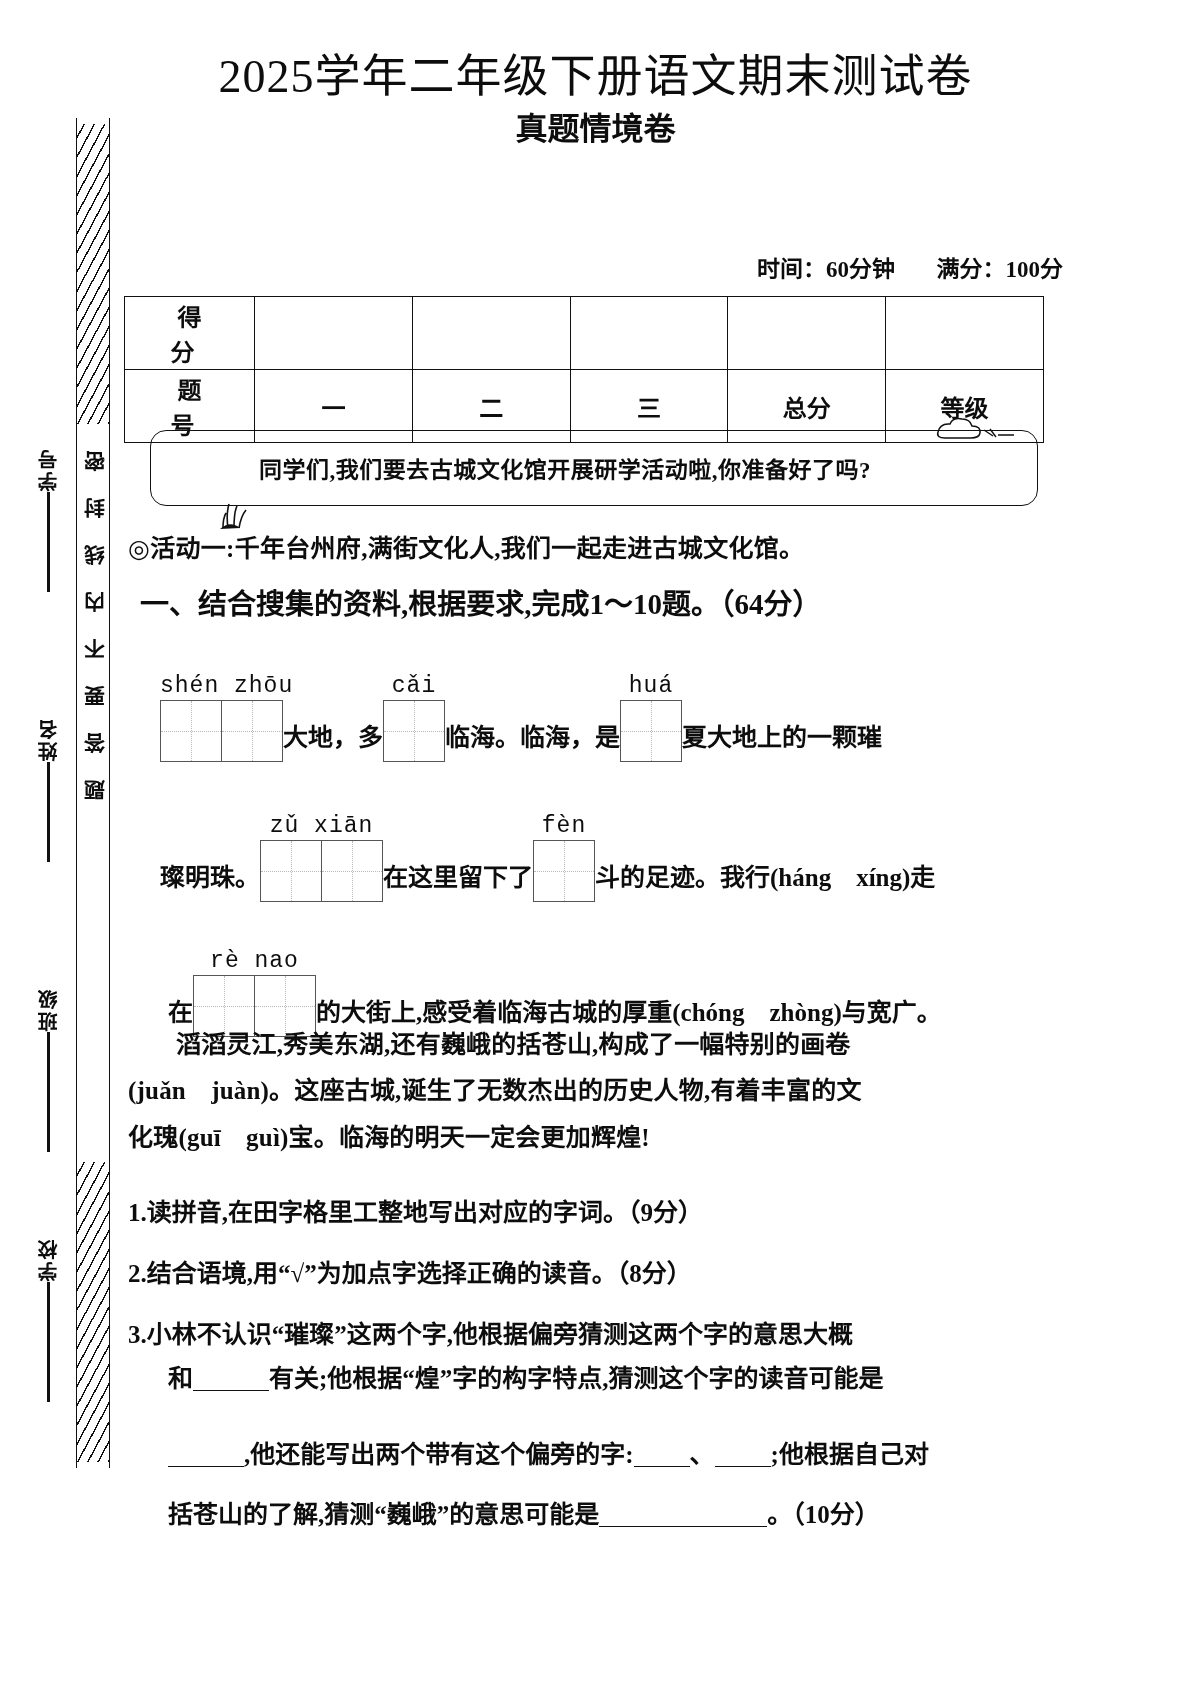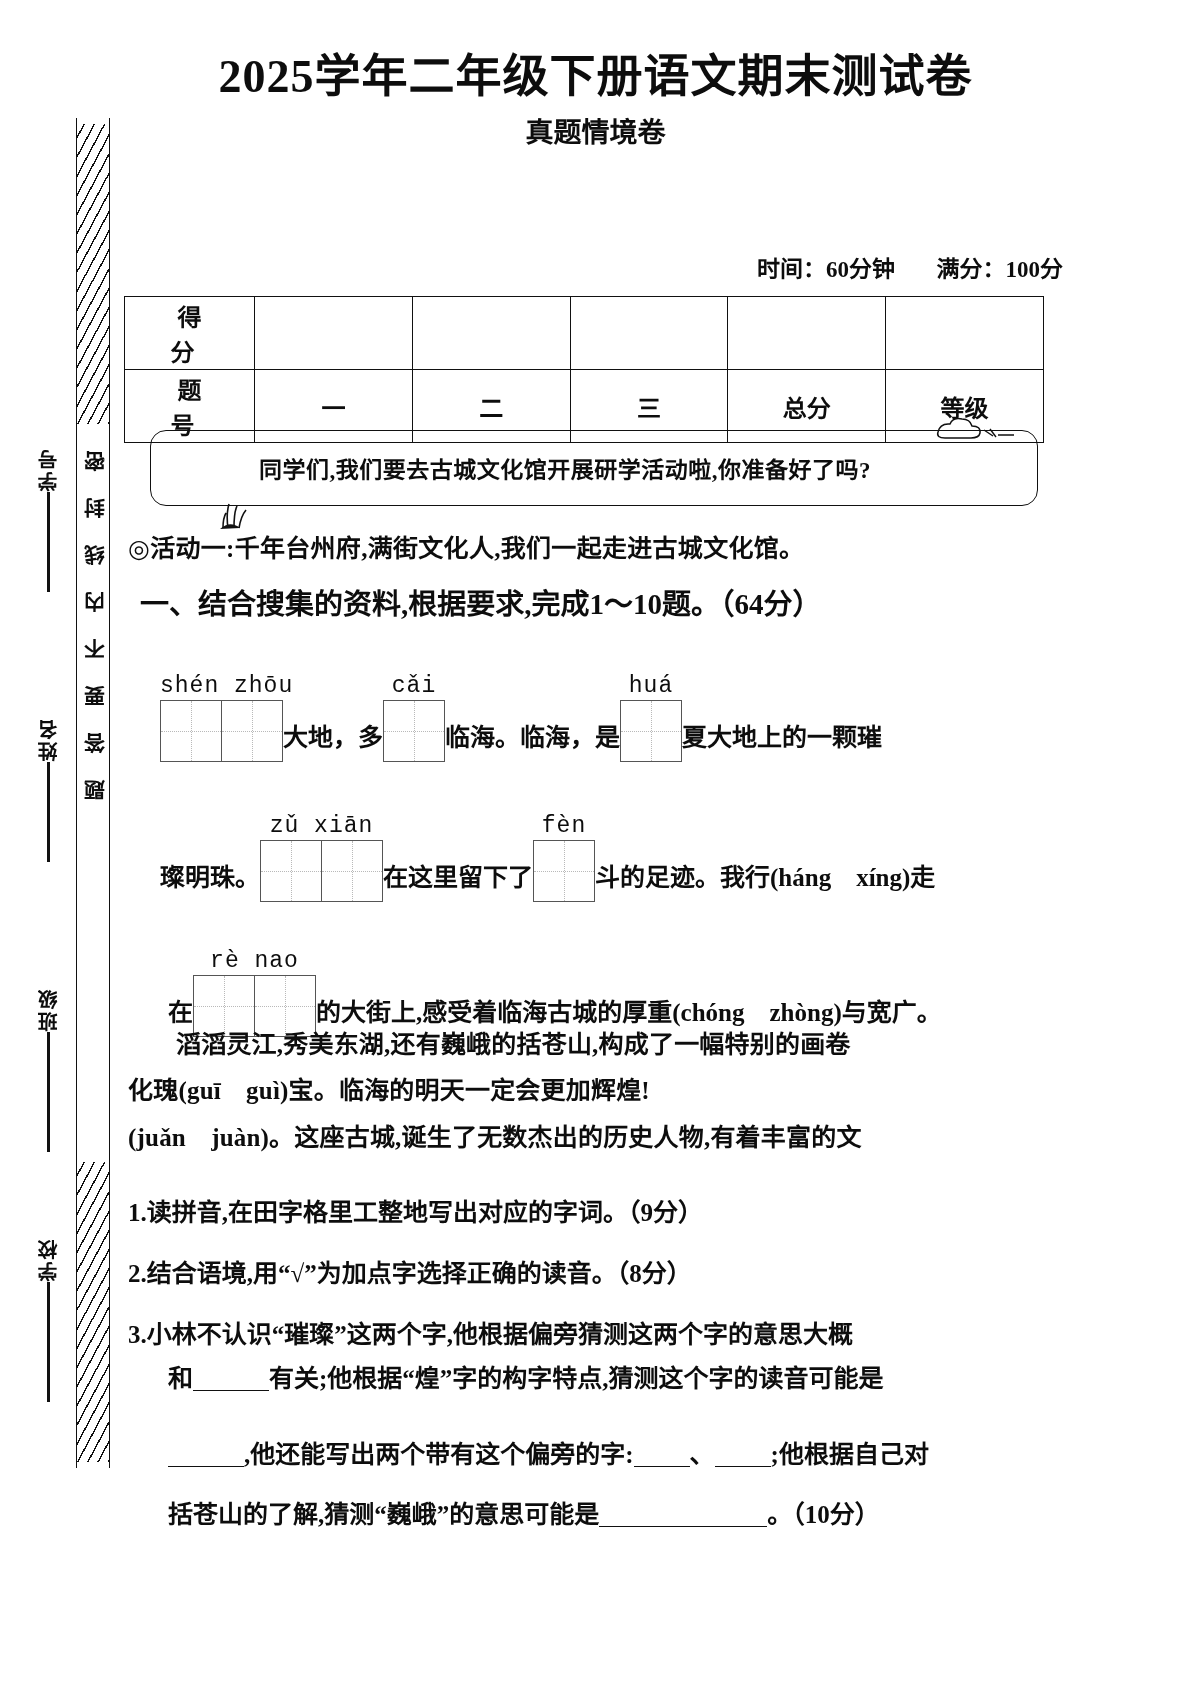--- a/index.html
+++ b/index.html
@@ -11,25 +11,25 @@
     color:#0d0d0d;
     position:relative;
     overflow:hidden;
   }
   .page{position:relative;width:1191px;height:1684px;}
 
   
   .title-wrap{padding-top:48px;text-align:center;}
   .title-main{
     font-family:"Liberation Serif","DejaVu Serif",serif;
-    font-size:46px;font-weight:700;letter-spacing:1px;
+    font-size:46px;font-weight:400;letter-spacing:1px;
     line-height:1.28;
   }
   .title-sub{
-    font-size:28px;font-weight:700;line-height:1.3;margin-top:8px;
+    font-size:32px;font-weight:700;line-height:1.3;margin-top:2px;
   }
 
   
   .sidebar{
     position:absolute;left:24px;top:118px;width:88px;height:1350px;
   }
   .seal-band{
     position:absolute;left:52px;top:0;width:34px;height:100%;
     border-left:1.6px solid #111;border-right:1.6px solid #111;
     box-sizing:border-box;
@@ -297,22 +297,22 @@
 
   <div class="prow" id="prow3" style="left:168px;">
     <span class="txt">在</span><span class="py-group">
       <span class="py-label">rè  nao</span>
       <span class="py-cells"><span class="tian"></span><span class="tian"></span></span>
     </span><span class="txt">的大街上,感受着临海古城的厚重(chóng　zhòng)与宽广。</span>
   </div>
 
   <div class="para" id="para1">
     <div style="text-indent:48px;">滔滔灵江,秀美东湖,还有巍峨的括苍山,构成了一幅特别的画卷</div>
+    <div>(juǎn　juàn)。这座古城,诞生了无数杰出的历史人物,有着丰富的文</div>
     <div>化瑰(guī　guì)宝。临海的明天一定会更加辉煌!</div>
-    <div>(juǎn　juàn)。这座古城,诞生了无数杰出的历史人物,有着丰富的文</div>
   </div>
 
   <div class="qline" id="q1">
     <span>1.</span><span>读拼音,在田字格里工整地写出对应的字词。（9分）</span>
   </div>
 
   <div class="qline" id="q2">
     <span>2.</span><span>结合语境,用“√”为加点字选择正确的读音。（8分）</span>
   </div>
 

